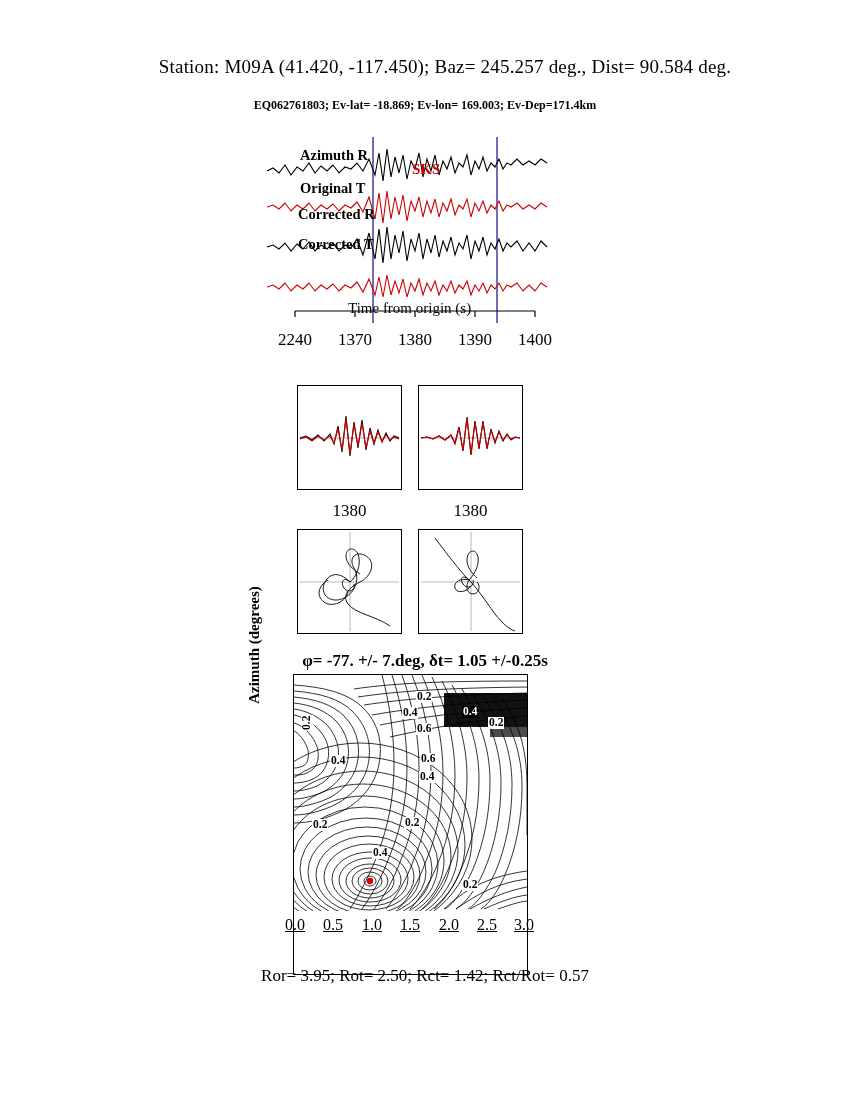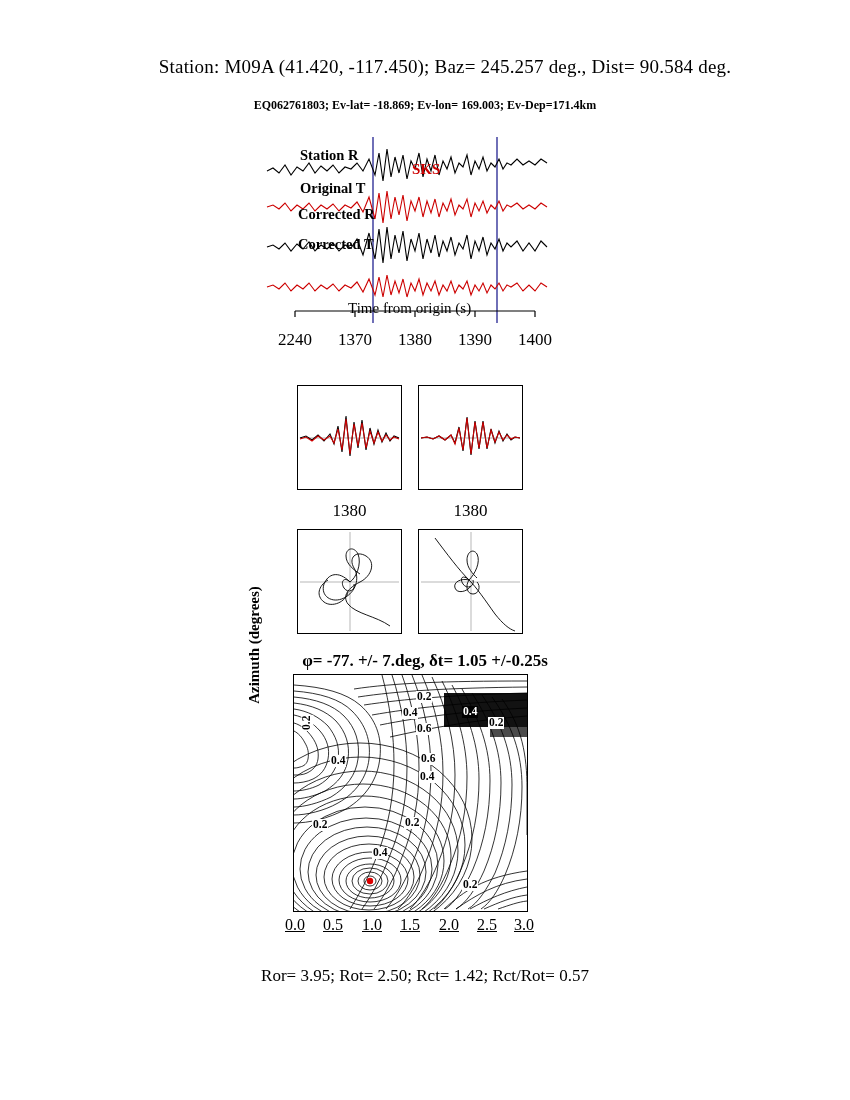--- a/index.html
+++ b/index.html
@@ -114,21 +114,21 @@
     position: absolute;
     left: 0; top: 651px;
     width: 850px;
     text-align: center;
     font-size: 17px;
     font-weight: bold;
   }
   #contour-panel {
     position: absolute;
     left: 293px; top: 674px;
-    width: 235px; height: 238px;
+    width: 235px; height: 301px;
     border: 1px solid #000;
     box-sizing: border-box;
     background: #fff;
     overflow: hidden;
   }
   #ylabel-azimuth {
     position: absolute;
     left: 246px; top: 720px;
     width: 150px;
     text-align: center;
@@ -211,21 +211,21 @@
 
       <line x1="30" y1="176" x2="270" y2="176" stroke="#000000" stroke-width="1.2"></line>
       <line x1="30" y1="176" x2="30" y2="182" stroke="#000000" stroke-width="1.2"></line>
       <line x1="90" y1="176" x2="90" y2="182" stroke="#000000" stroke-width="1.2"></line>
       <line x1="150" y1="176" x2="150" y2="182" stroke="#000000" stroke-width="1.2"></line>
       <line x1="210" y1="176" x2="210" y2="182" stroke="#000000" stroke-width="1.2"></line>
       <line x1="270" y1="176" x2="270" y2="182" stroke="#000000" stroke-width="1.2"></line>
     </svg>
   </div>
 
-  <div class="wf-label" id="lbl-orig-r">Station R</div>
+  <div class="wf-label" id="lbl-orig-r">Azimuth R</div>
   <div class="wf-label" id="lbl-orig-t">Original T</div>
   <div class="wf-label" id="lbl-corr-r">Corrected R</div>
   <div class="wf-label" id="lbl-corr-t">Corrected T</div>
   <div id="lbl-sks">SKS</div>
   <div id="lbl-timeorigin">Time from origin (s)</div>
 
   <div id="wave-axis-ticks">
     <span style="left:30px">2240</span>
     <span style="left:90px">1370</span>
     <span style="left:150px">1380</span>

